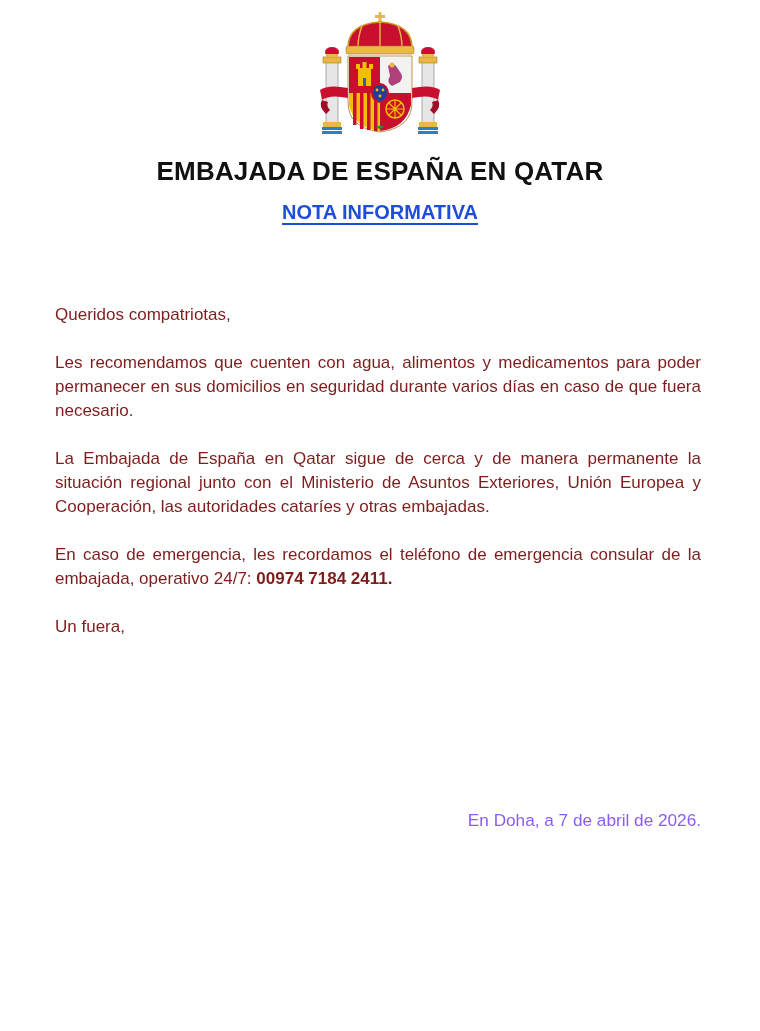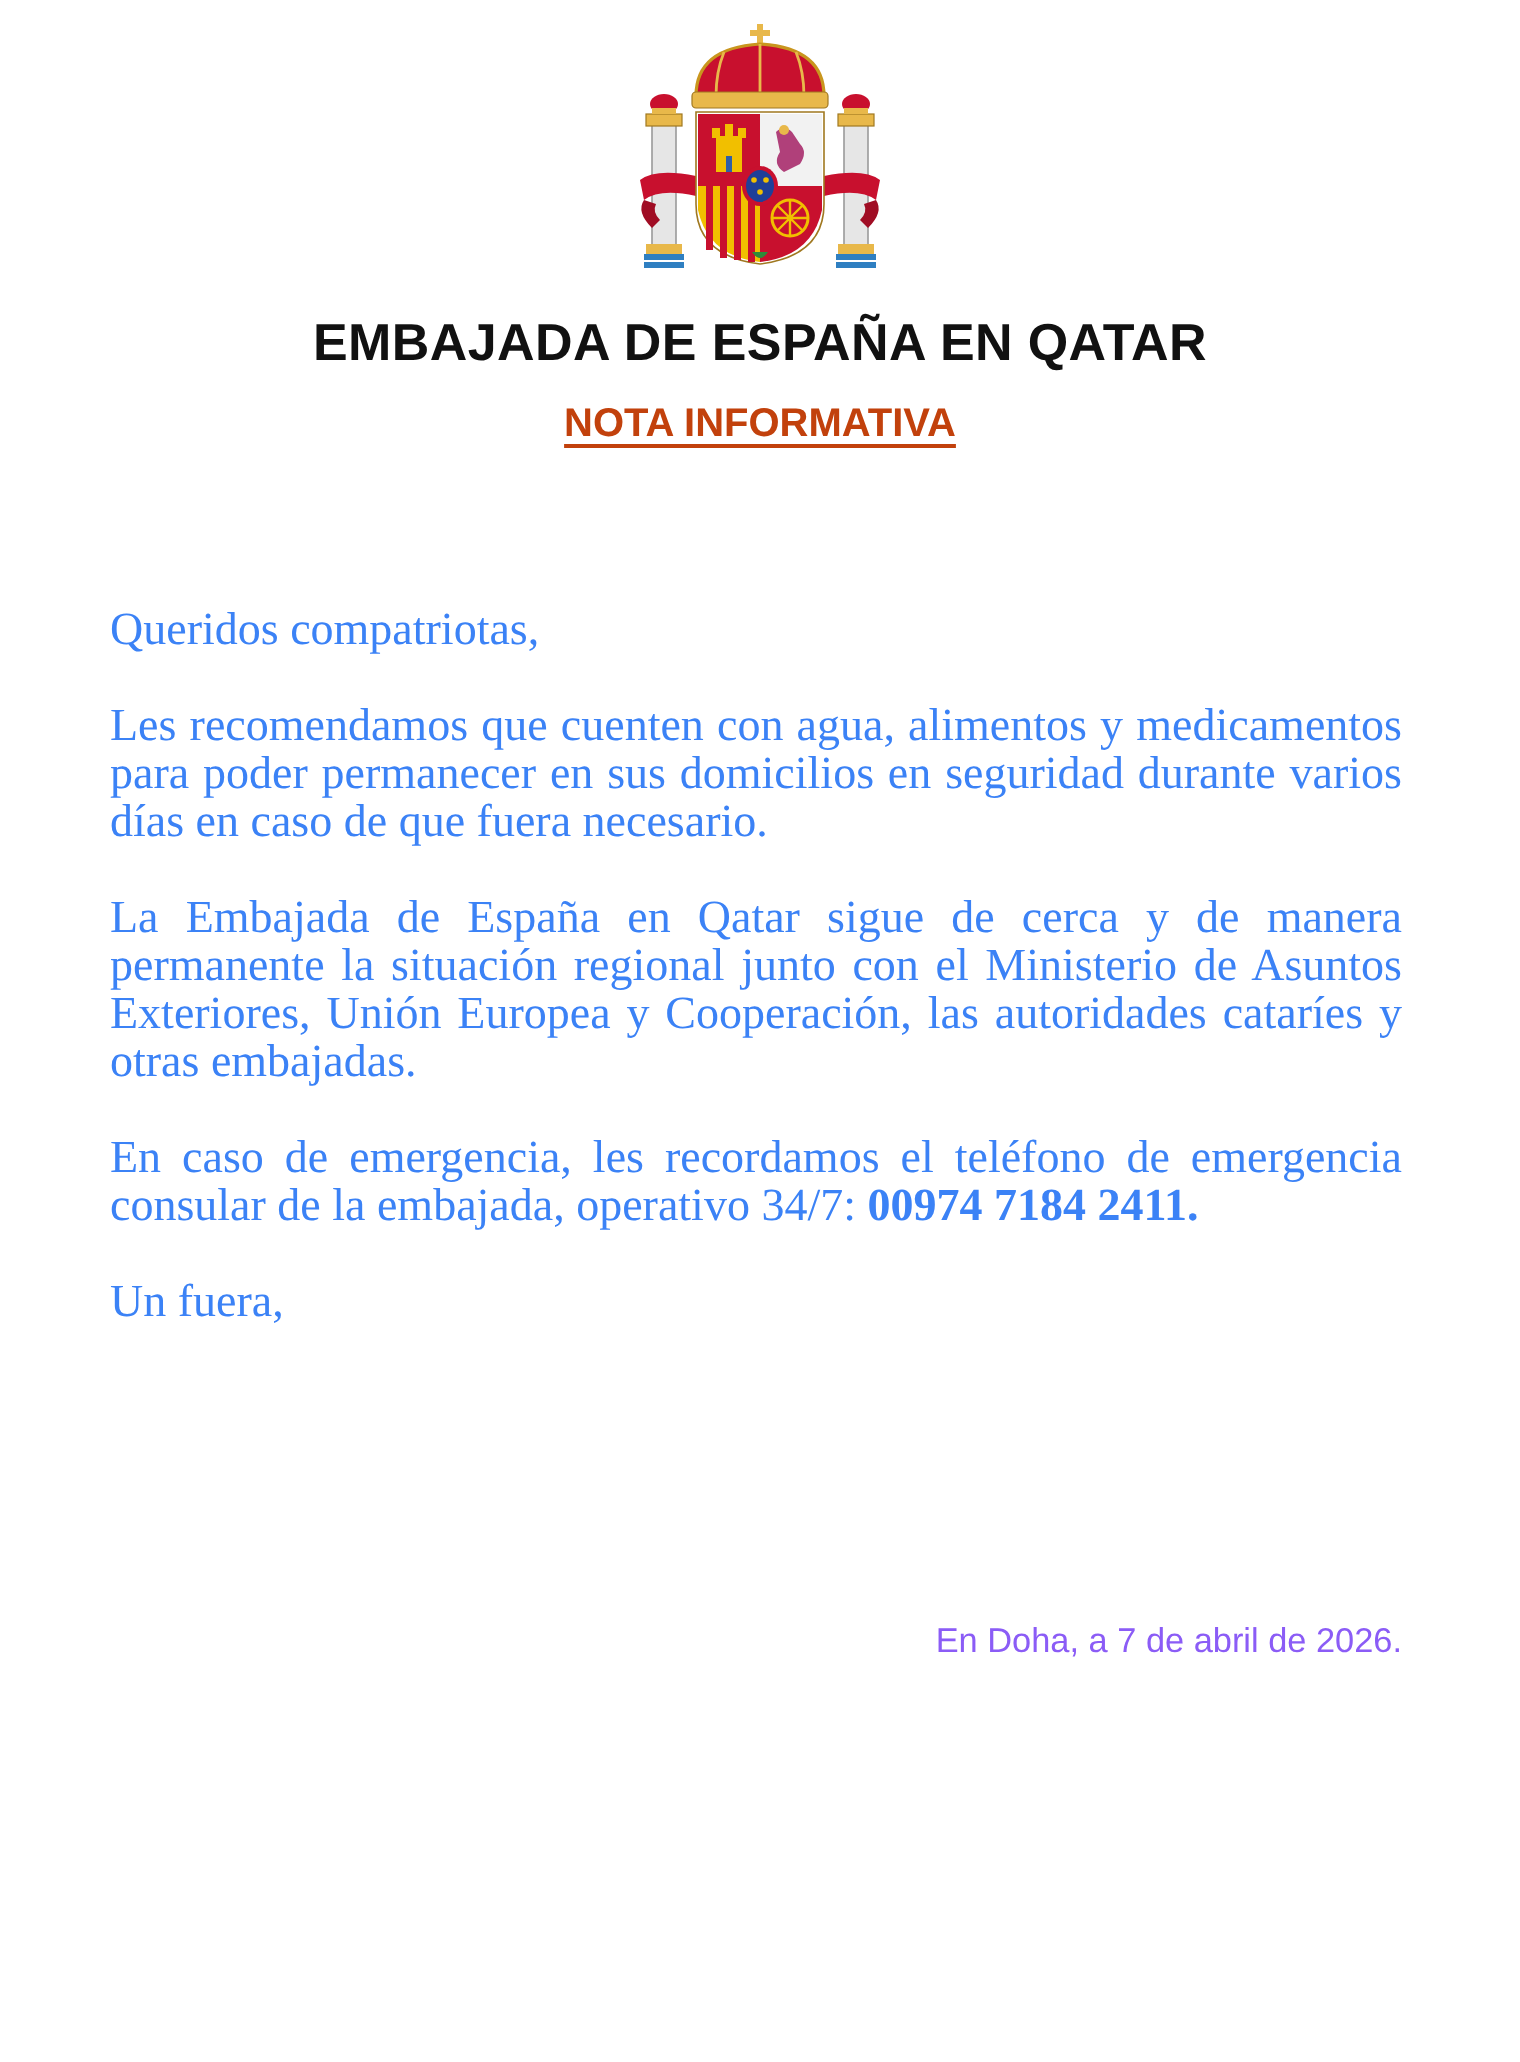--- a/index.html
+++ b/index.html
@@ -2,24 +2,24 @@
 <html><head>
 <meta charset="utf-8">
 <style>
   html, body { margin:0; padding:0; background:#ffffff; }
   body { width:760px; height:1031px; position:relative; overflow:hidden; color:#111; }
   .page { position:absolute; left:0; top:0; width:760px; height:1031px; background:#fff; }
   .crest { position:absolute; left:318px; top:10px; width:124px; height:130px; }
   .title { position:absolute; left:0; width:760px; top:156px; text-align:center;
     font-family:"Liberation Sans", sans-serif; font-weight:bold; font-size:26px; letter-spacing:0.2px; color:#111; }
   .subtitle { position:absolute; left:0; width:760px; top:201px; text-align:center;
-    font-family:"Liberation Sans", sans-serif; font-weight:bold; font-size:20px; color:#c2410c; }
+    font-family:"Liberation Sans", sans-serif; font-weight:bold; font-size:20px; color:#1d4ed8; }
   .subtitle span { text-decoration:underline; text-underline-offset:4px; text-decoration-thickness:2px; }
   .body { position:absolute; left:55px; width:646px; top:303px;
-    font-family:Liberation Serif, serif; font-size:23px; line-height:24px; color:#3b82f6; }
+    font-family:Liberation Sans, sans-serif; font-size:17px; line-height:24px; color:#7f1d1d; }
   .body p { margin:0 0 24px 0; text-align:justify; }
   .body b { font-weight:bold; }
   .date { position:absolute; left:0; width:701px; top:808px; text-align:right;
     font-family:"Liberation Sans", sans-serif; font-size:17.2px; line-height:24px; color:#8b5cf6; }
 </style>
 </head>
 <body>
 
 <div class="page">
 
@@ -84,18 +84,18 @@
     <circle cx="62" cy="86" r="1.4" fill="#f1bf00"></circle>
   </svg>
 
   <div class="title">EMBAJADA DE ESPAÑA EN QATAR</div>
   <div class="subtitle"><span>NOTA INFORMATIVA</span></div>
 
   <div class="body">
     <p>Queridos compatriotas,</p>
     <p>Les recomendamos que cuenten con agua, alimentos y medicamentos para poder permanecer en sus domicilios en seguridad durante varios días en caso de que fuera necesario.</p>
     <p>La Embajada de España en Qatar sigue de cerca y de manera permanente la situación regional junto con el Ministerio de Asuntos Exteriores, Unión Europea y Cooperación, las autoridades cataríes y otras embajadas.</p>
-    <p><span>En caso de emergencia, les recordamos el teléfono de emergencia consular de la embajada, operativo 34/7: </span><b>00974 7184 2411.</b></p>
+    <p><span>En caso de emergencia, les recordamos el teléfono de emergencia consular de la embajada, operativo 24/7: </span><b>00974 7184 2411.</b></p>
     <p>Un fuera,</p>
   </div>
 
   <div class="date">En Doha, a 7 de abril de 2026.</div>
 </div>
 
 </body></html>

